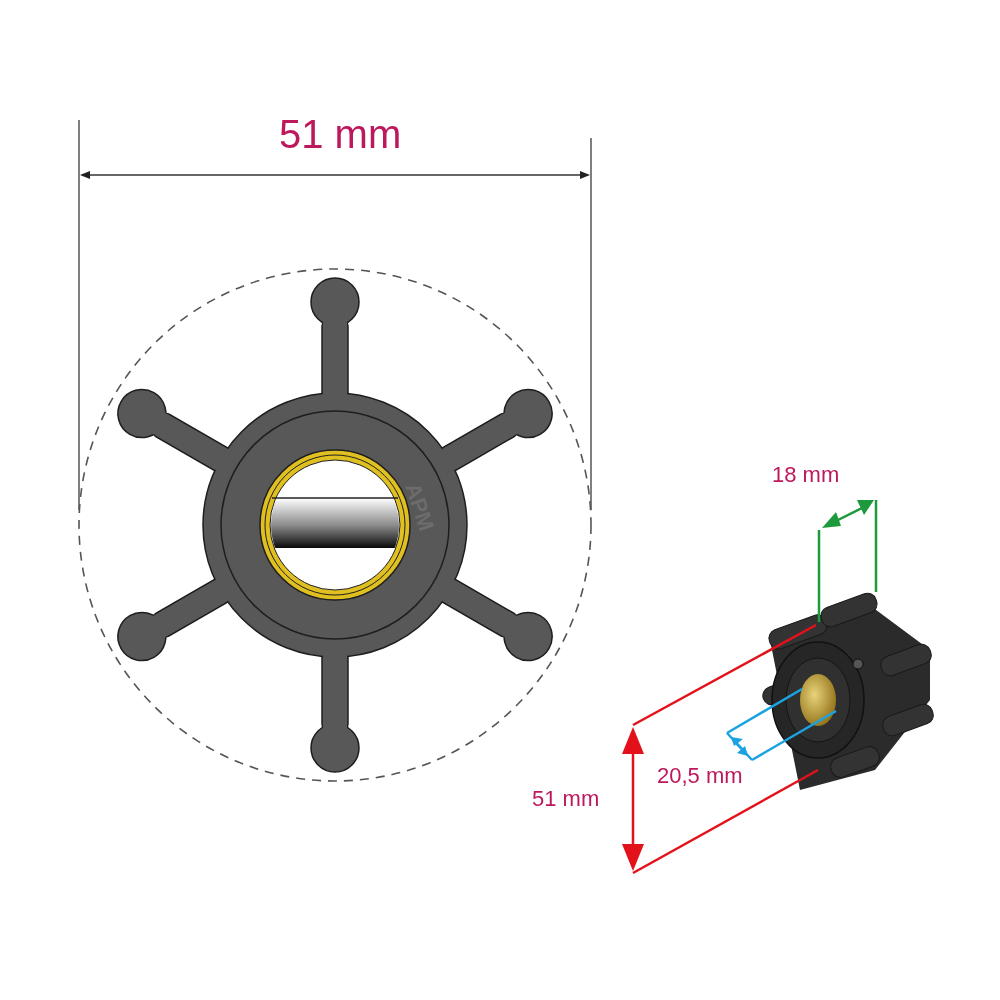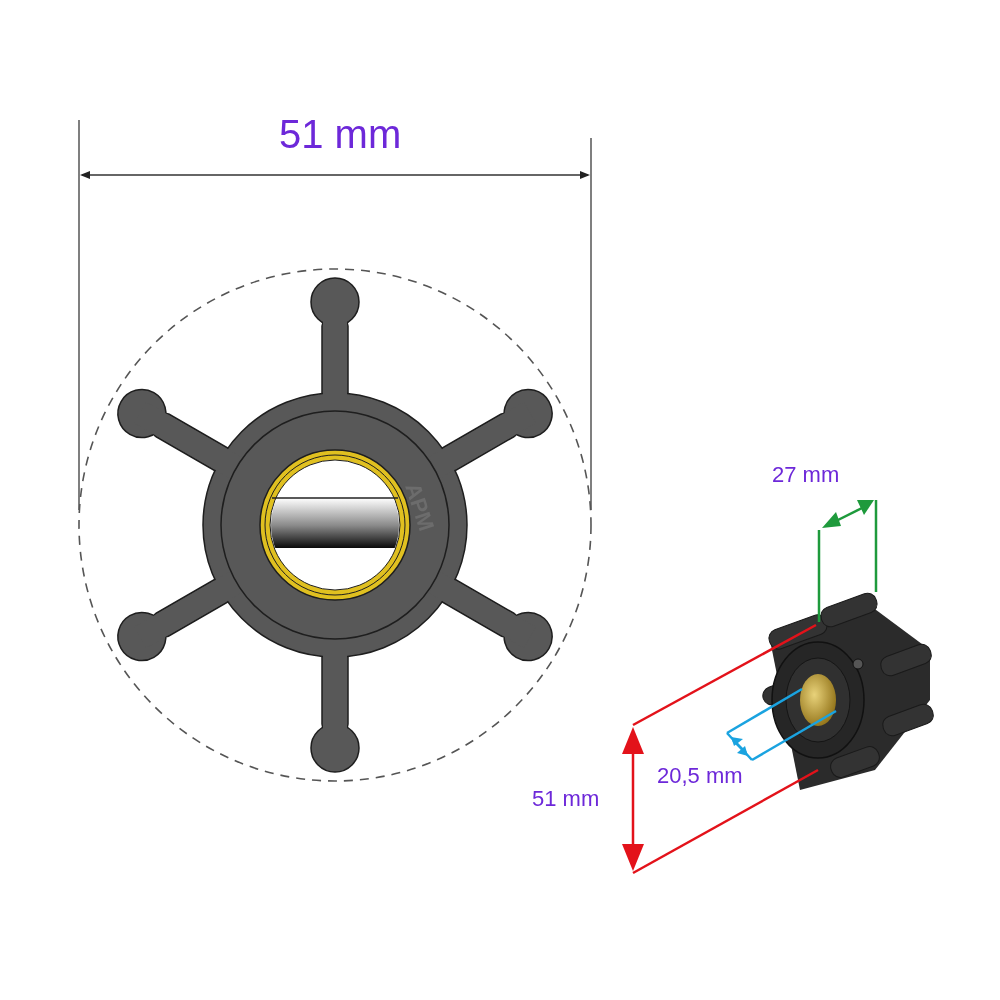--- a/index.html
+++ b/index.html
@@ -1,18 +1,18 @@
 <!DOCTYPE html>
 <html><head>
 <meta charset="utf-8">
 <style>
   html, body { margin:0; padding:0; background:#ffffff; }
   body { width:1000px; height:1000px; position:relative; overflow:hidden; font-family:"Liberation Sans", sans-serif; }
   svg { position:absolute; left:0; top:0; }
-  .label { position:absolute; color:#6d28d9; font-family:"Liberation Sans", sans-serif; white-space:nowrap; }
+  .label { position:absolute; color:#be185d; font-family:"Liberation Sans", sans-serif; white-space:nowrap; }
   .label-top { left:279px; top:112px; font-size:40px; }
   .label-22 { left:772px; top:462px; font-size:22px; }
   .label-127 { left:657px; top:763px; font-size:22px; }
   .label-51b { left:532px; top:786px; font-size:22px; }
 </style>
 </head>
 <body>
 
 <svg width="1000" height="1000" viewBox="0 0 1000 1000">
   <defs>
@@ -140,15 +140,15 @@
     <line x1="727" y1="733" x2="802" y2="689"></line>
     <line x1="752" y1="760" x2="836" y2="711"></line>
     <line x1="727" y1="733" x2="752" y2="760"></line>
     <line x1="733" y1="740" x2="746" y2="753"></line>
     <polygon points="731,737 743,739 734,746" fill="#1aa3e0" stroke="none"></polygon>
     <polygon points="748,756 737,753 745,746" fill="#1aa3e0" stroke="none"></polygon>
   </g>
 </svg>
 
 <div class="label label-top">51 mm</div>
-<div class="label label-22">27 mm</div>
+<div class="label label-22">18 mm</div>
 <div class="label label-127">20,5 mm</div>
 <div class="label label-51b">51 mm</div>
 
 </body></html>

